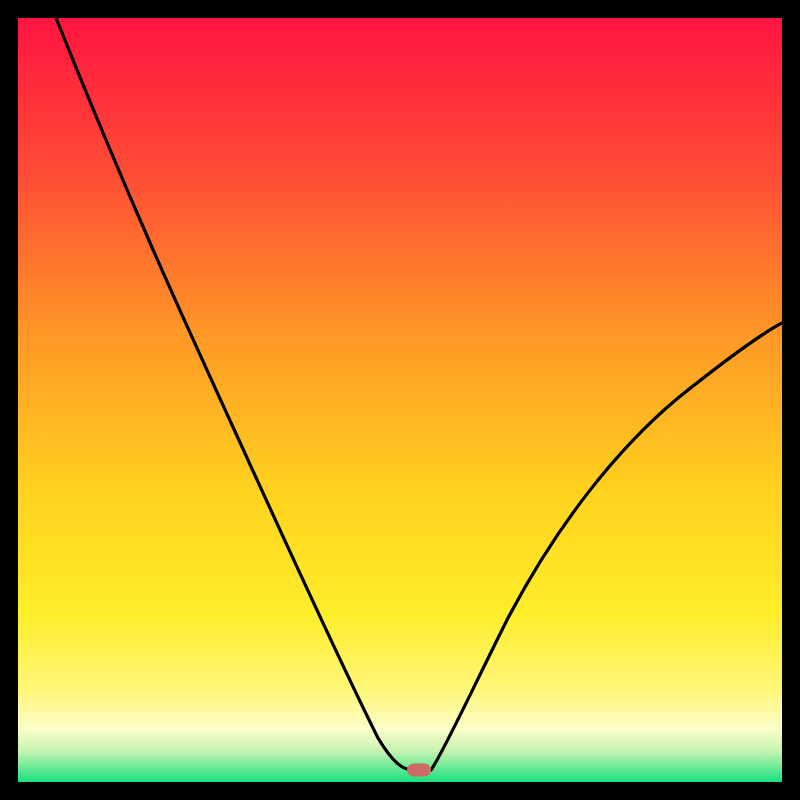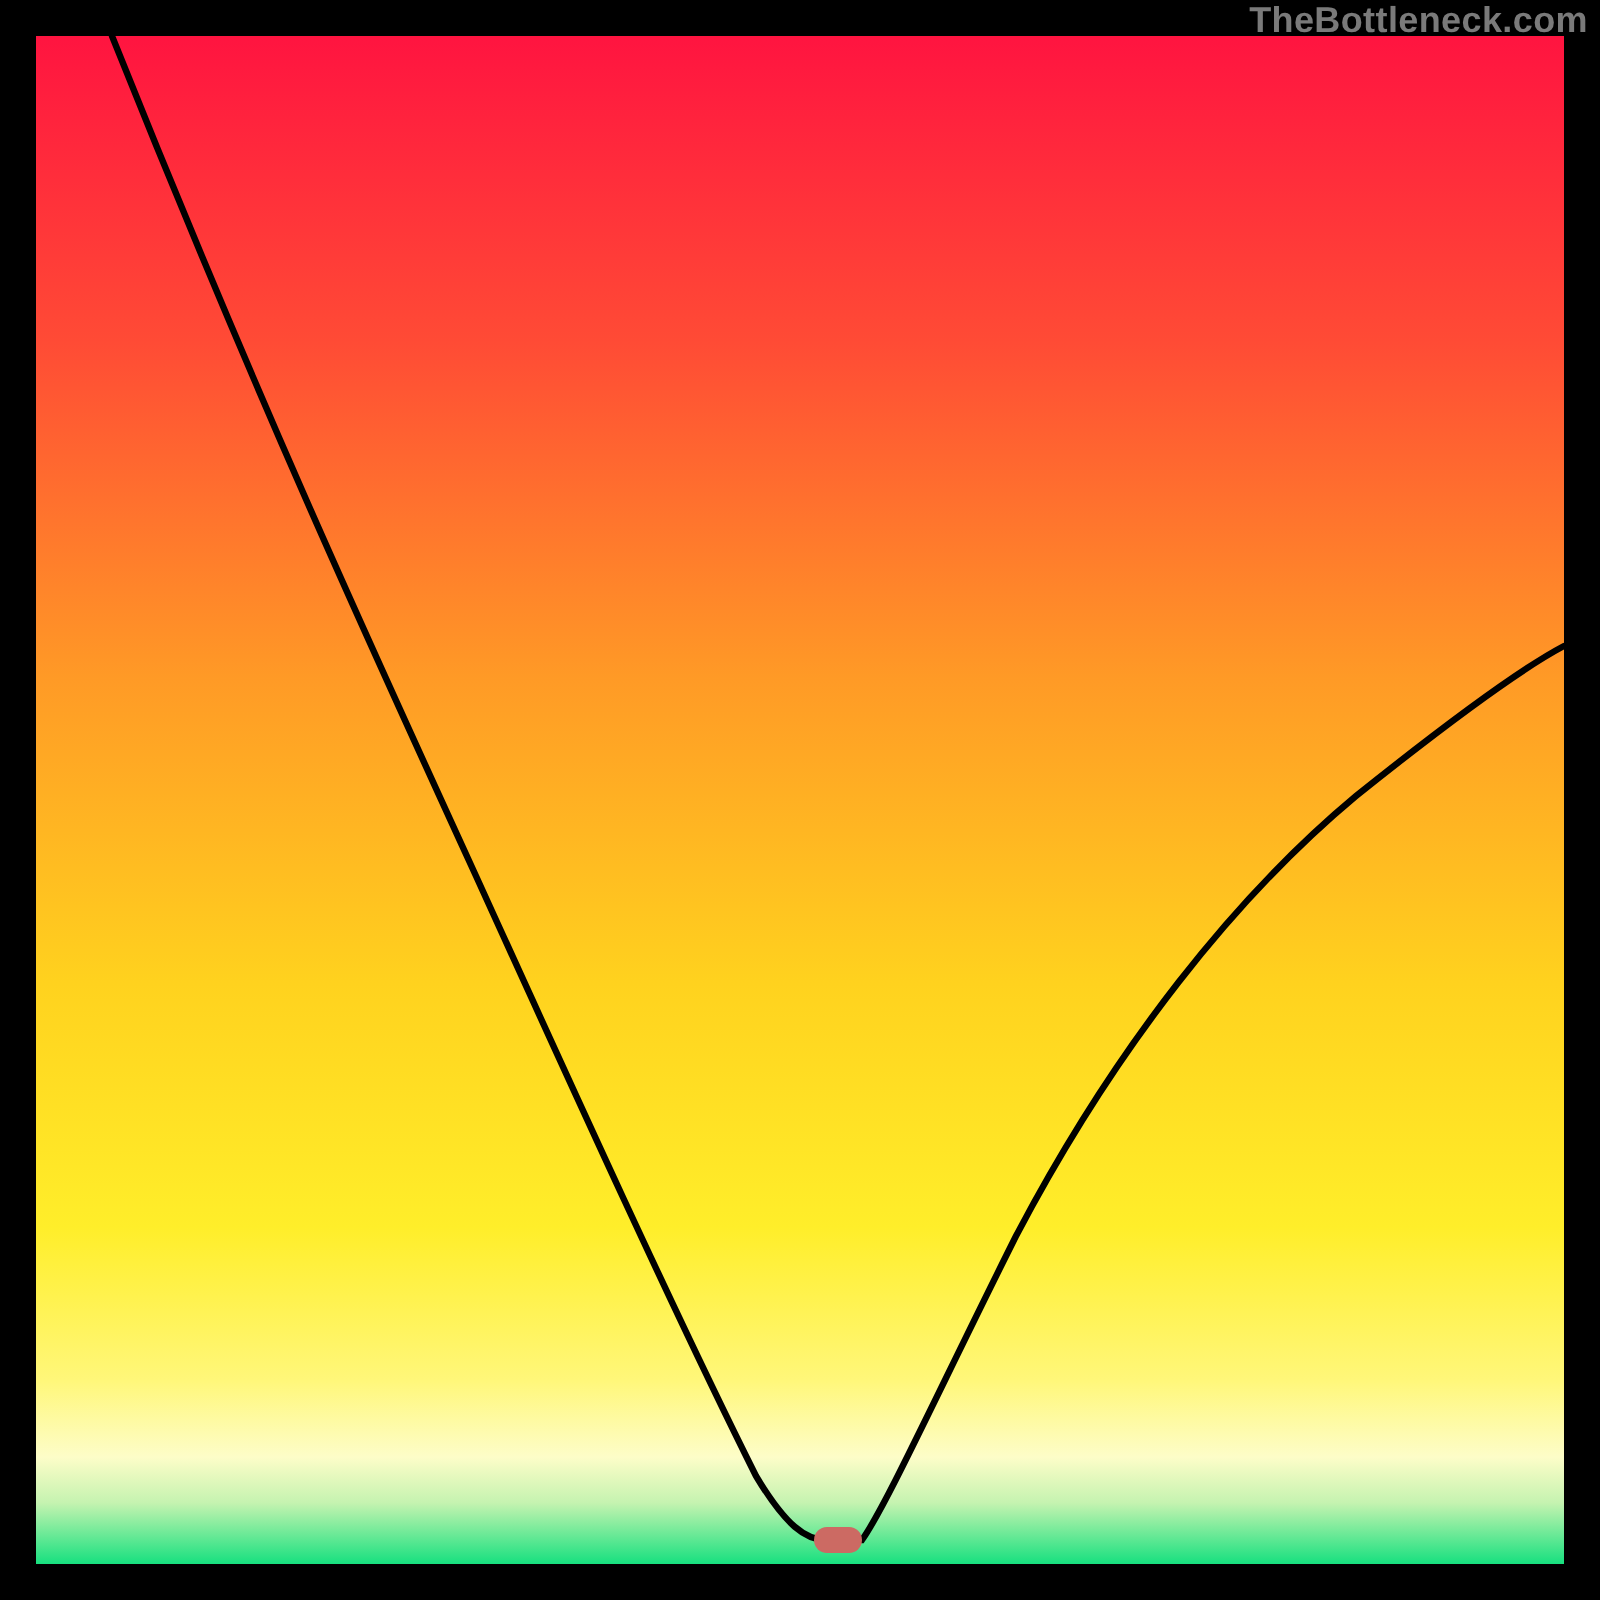--- a/index.html
+++ b/index.html
@@ -89,14 +89,13 @@
                L 413 752
                C 425 735, 450 680, 490 600
                C 540 505, 600 430, 660 380
                C 710 340, 745 315, 764 305" fill="none" stroke="#000" stroke-width="3.2" stroke-linecap="round"></path>
     </svg>
 
     <div class="marker" style="left:52.5%;top:98.4%;background:#cc6a63;"></div>
 
   </div>
 
-  <div class="watermark">TheBottleneck.com</div>
 </div>
 
 </body></html>

